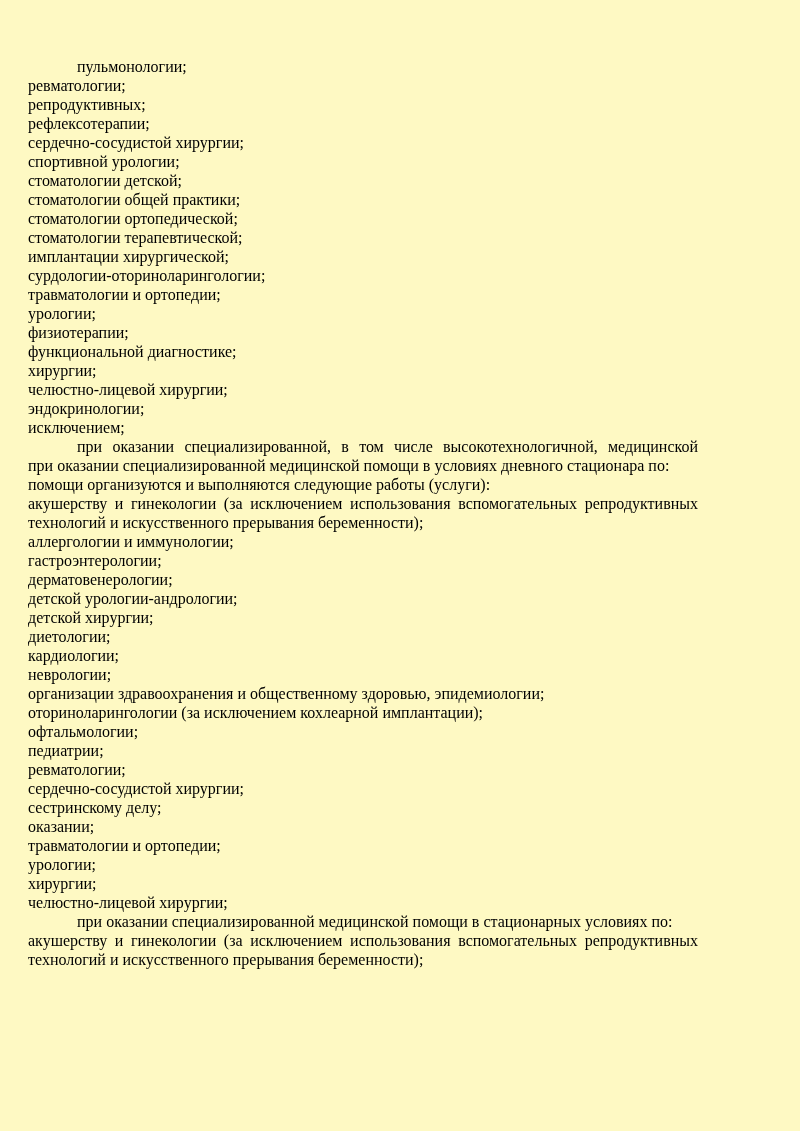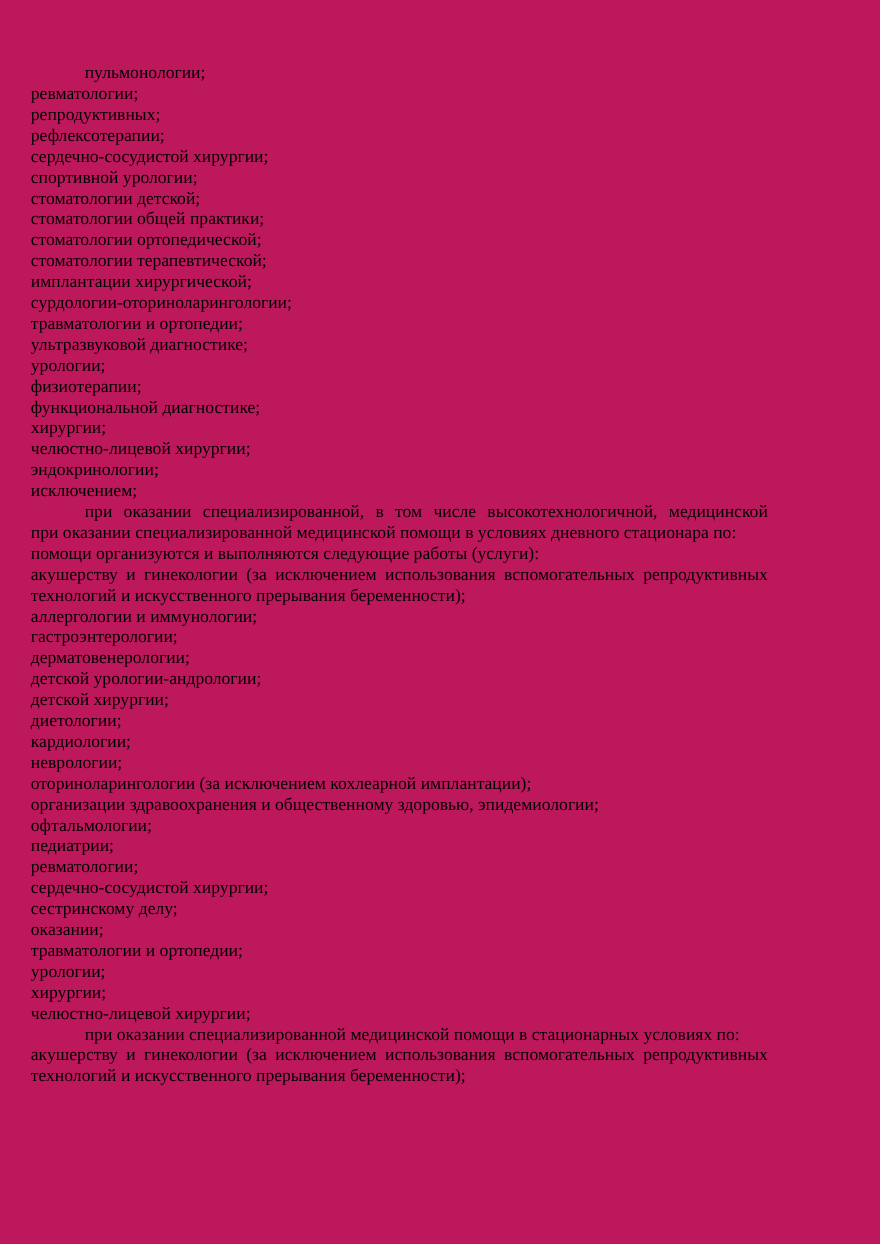--- a/index.html
+++ b/index.html
@@ -31,58 +31,57 @@
     text-indent: 49px;
   }
   .line.stretch {
     text-align: justify;
     text-align-last: justify;
   }
 </style>
 </head>
 <body>
 
-<div class="page" style="background: #be185d; padding-left: 28px;">
+<div class="page" style="background: #fef9c3; padding-left: 28px;">
   <div class="doc-body" id="doc-body" style="color: rgb(0, 0, 0);">
       <div class="line indent">пульмонологии;</div>
       <div class="line">ревматологии;</div>
       <div class="line">репродуктивных;</div>
       <div class="line">рефлексотерапии;</div>
       <div class="line">сердечно-сосудистой хирургии;</div>
       <div class="line">спортивной урологии;</div>
       <div class="line">стоматологии детской;</div>
       <div class="line">стоматологии общей практики;</div>
       <div class="line">стоматологии ортопедической;</div>
       <div class="line">стоматологии терапевтической;</div>
       <div class="line">имплантации хирургической;</div>
       <div class="line">сурдологии-оториноларингологии;</div>
       <div class="line">травматологии и ортопедии;</div>
-      <div class="line">ультразвуковой диагностике;</div>
       <div class="line">урологии;</div>
       <div class="line">физиотерапии;</div>
       <div class="line">функциональной диагностике;</div>
       <div class="line">хирургии;</div>
       <div class="line">челюстно-лицевой хирургии;</div>
       <div class="line">эндокринологии;</div>
       <div class="line">исключением;</div>
       <div class="line indent stretch">при оказании специализированной, в том числе высокотехнологичной, медицинской</div>
       <div class="line">при оказании специализированной медицинской помощи в условиях дневного стационара по:</div>
       <div class="line">помощи организуются и выполняются следующие работы (услуги):</div>
       <div class="line stretch">акушерству и гинекологии (за исключением использования вспомогательных репродуктивных</div>
       <div class="line">технологий и искусственного прерывания беременности);</div>
       <div class="line">аллергологии и иммунологии;</div>
       <div class="line">гастроэнтерологии;</div>
       <div class="line">дерматовенерологии;</div>
       <div class="line">детской урологии-андрологии;</div>
       <div class="line">детской хирургии;</div>
       <div class="line">диетологии;</div>
       <div class="line">кардиологии;</div>
       <div class="line">неврологии;</div>
+      <div class="line">организации здравоохранения и общественному здоровью, эпидемиологии;</div>
       <div class="line">оториноларингологии (за исключением кохлеарной имплантации);</div>
-      <div class="line">организации здравоохранения и общественному здоровью, эпидемиологии;</div>
       <div class="line">офтальмологии;</div>
       <div class="line">педиатрии;</div>
       <div class="line">ревматологии;</div>
       <div class="line">сердечно-сосудистой хирургии;</div>
       <div class="line">сестринскому делу;</div>
       <div class="line">оказании;</div>
       <div class="line">травматологии и ортопедии;</div>
       <div class="line">урологии;</div>
       <div class="line">хирургии;</div>
       <div class="line">челюстно-лицевой хирургии;</div>

